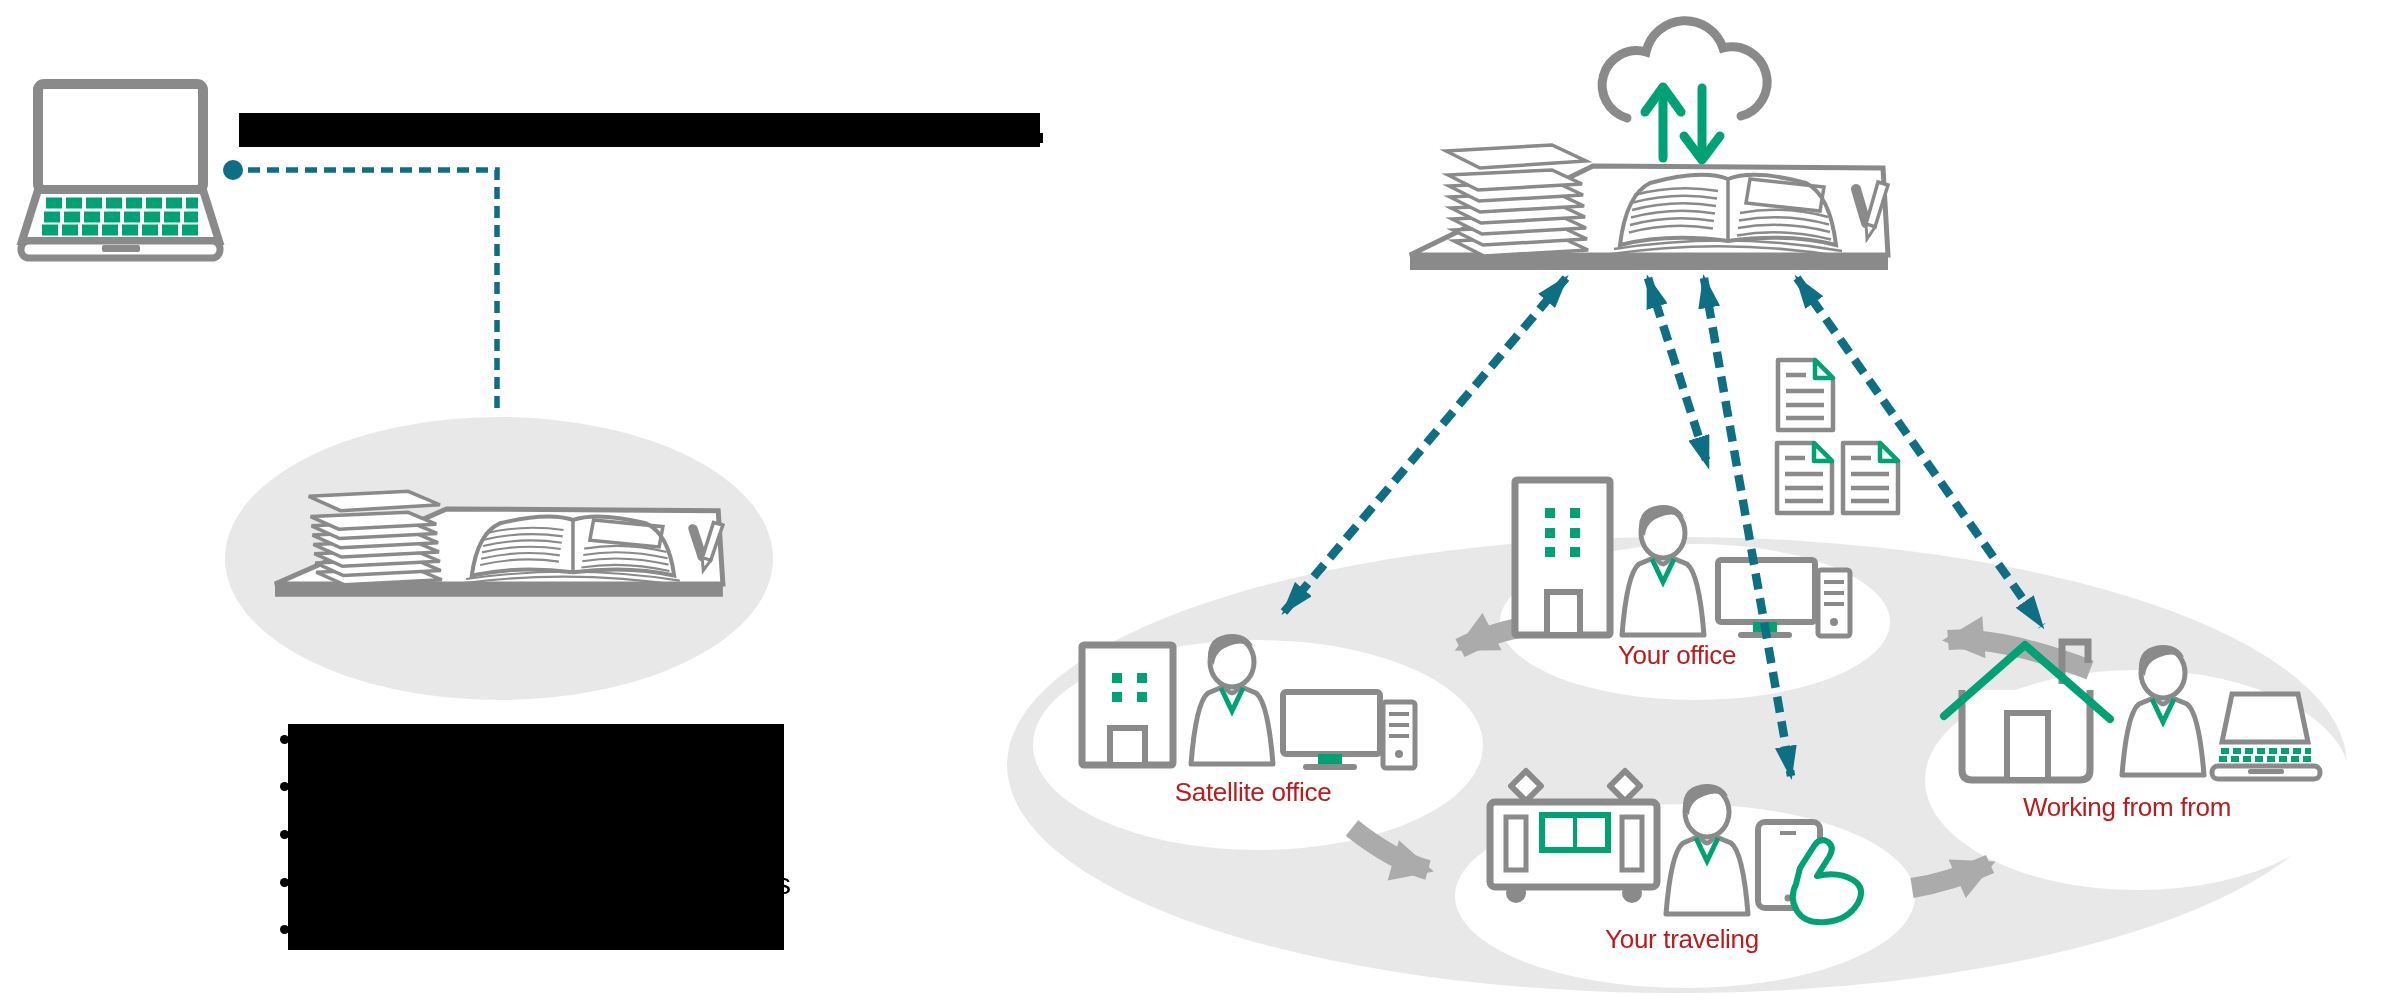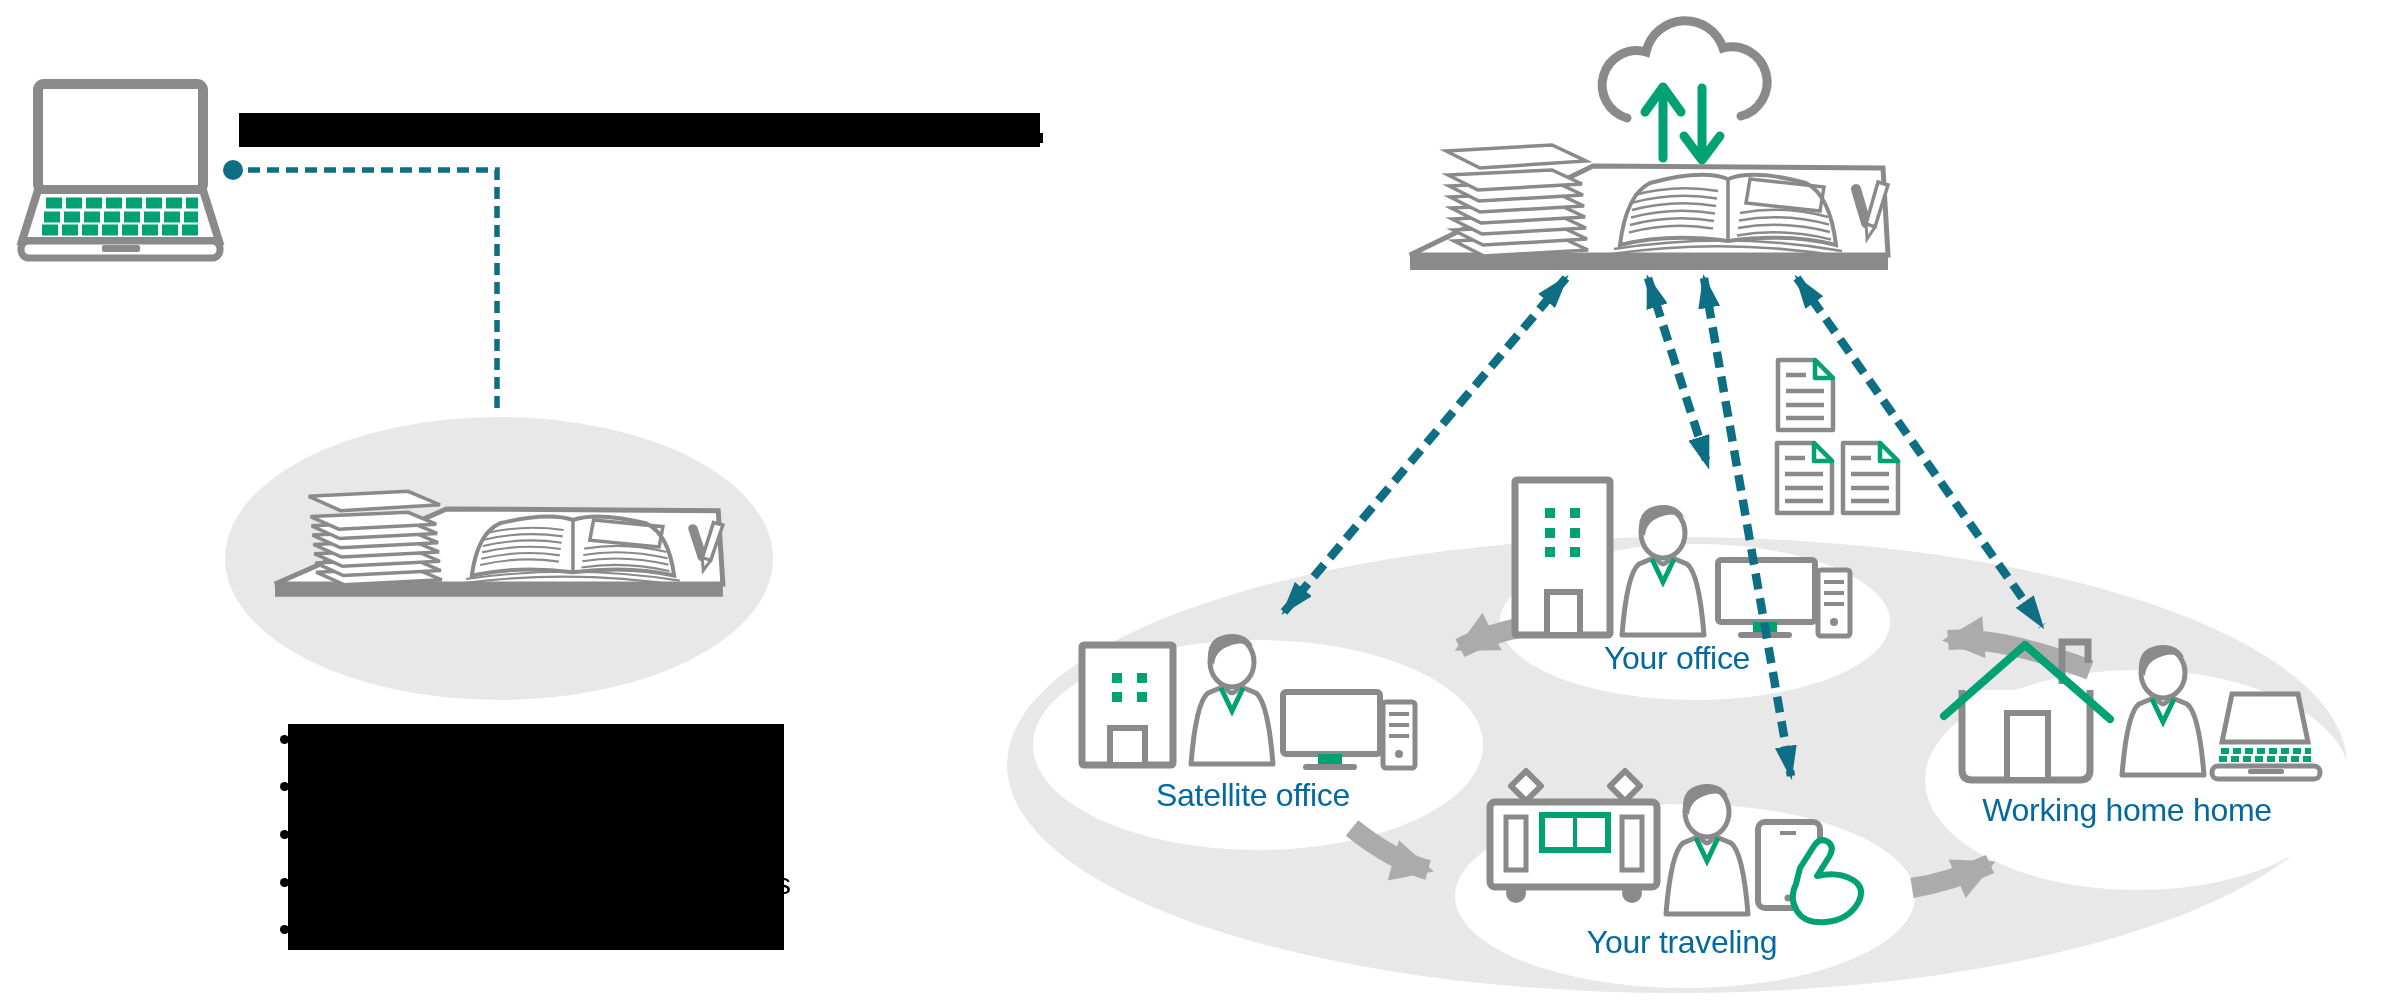--- a/index.html
+++ b/index.html
@@ -4,21 +4,21 @@
 <style>
   html,body{margin:0;padding:0;background:#ffffff;}
   .canvas{position:relative;width:2400px;height:1000px;background:#ffffff;overflow:hidden;
           font-family:"Liberation Sans",sans-serif;}
   .ellipse{position:absolute;border-radius:50%;}
   .gray-ellipse{background:#e8e8e8;}
   .white-ellipse{background:#ffffff;}
   .redaction{position:absolute;background:#000000;}
   .bullet{position:absolute;width:9px;height:9px;border-radius:50%;background:#000;}
   .tail-text{position:absolute;color:#000;font-size:30px;line-height:1;}
-  .loc-label{position:absolute;transform:translateX(-50%);color:#0369a1;font-size:32px;
+  .loc-label{position:absolute;transform:translateX(-50%);color:#b91c1c;font-size:26px;
              line-height:1;white-space:nowrap;letter-spacing:-0.3px;}
   svg.layer{position:absolute;left:0;top:0;z-index:2;}
   .z1{z-index:1}.z0{z-index:0}.z3{z-index:3}
 </style>
 </head>
 <body>
 
 <div class="canvas">
 
   <div class="ellipse gray-ellipse z0" style="left:225px;top:417px;width:548px;height:283px;"></div>
@@ -34,21 +34,21 @@
   <div class="bullet z3" style="left:280px;top:735px;"></div>
   <div class="bullet z3" style="left:280px;top:782px;"></div>
   <div class="bullet z3" style="left:280px;top:830px;"></div>
   <div class="bullet z3" style="left:280px;top:878px;"></div>
   <div class="bullet z3" style="left:280px;top:925px;"></div>
   <div class="tail-text z3" style="left:776px;top:869px;">s</div>
 
   <div class="loc-label z3" style="left:1677px;top:642px;">Your office</div>
   <div class="loc-label z3" style="left:1253px;top:779px;">Satellite office</div>
   <div class="loc-label z3" style="left:1682px;top:926px;">Your traveling</div>
-  <div class="loc-label z3" style="left:2127px;top:794px;">Working home home</div>
+  <div class="loc-label z3" style="left:2127px;top:794px;">Working from from</div>
 
   <svg class="layer" width="2400" height="1000" viewBox="0 0 2400 1000">
     <defs>
       <marker id="tealhead" markerUnits="userSpaceOnUse" markerWidth="34" markerHeight="22" viewBox="0 0 34 22" refX="30" refY="11" orient="auto-start-reverse">
         <path d="M 0,0 L 34,11 L 0,22 Z" fill="#0e6e84"></path>
       </marker>
       <marker id="grayhead" markerUnits="userSpaceOnUse" markerWidth="44" markerHeight="42" viewBox="0 0 42 42" refX="36" refY="21" orient="auto">
         <path d="M 0,0 L 42,21 L 0,42 Z" fill="#ababab"></path>
       </marker>
 

